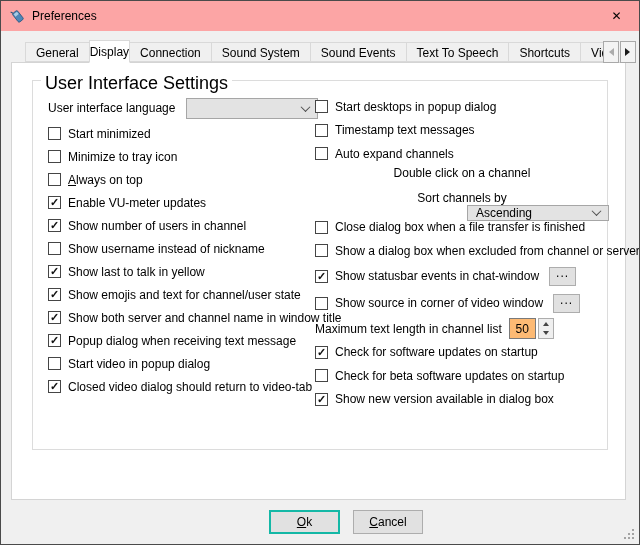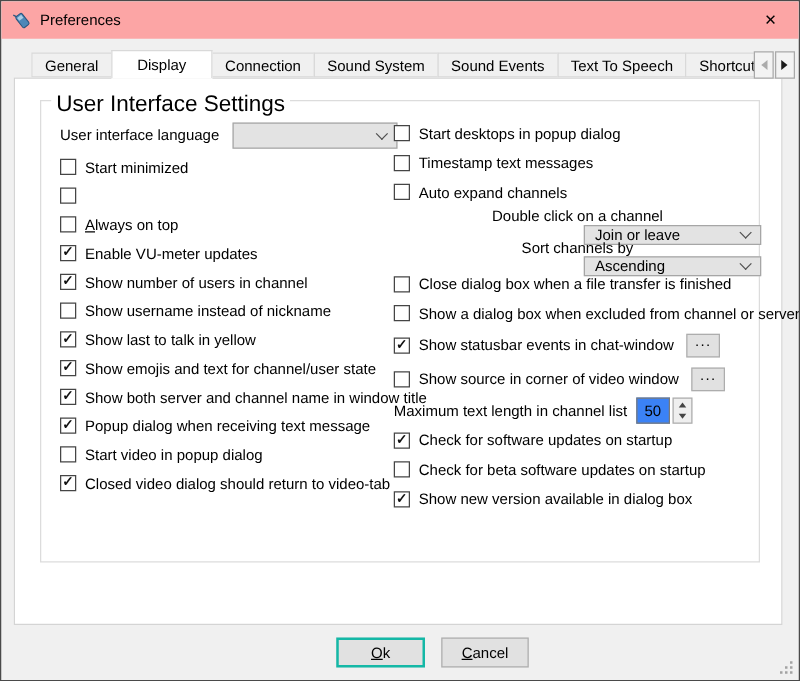--- a/index.html
+++ b/index.html
@@ -12,21 +12,21 @@
   }
   
   .titlebar{height:30px;background:#fca5a5;display:flex;align-items:center;}
   .app-icon{margin:0 6px 0 9px;display:flex;}
   .title{font-size:12px;}
   .close-btn{margin-left:auto;width:45px;height:30px;display:flex;align-items:center;justify-content:center;font-size:12px;color:#000;}
   
   .tabbar{position:absolute;top:37px;left:24px;width:590px;height:25px;display:flex;align-items:flex-end;overflow:hidden;}
   .tab{height:20px;line-height:20px;padding:0 10px;background:#f0f0f0;border:1px solid #d9d9d9;margin-bottom:1px;white-space:nowrap;}
   .tab + .tab{margin-left:-1px;}
-  .tab.active{height:23px;line-height:23px;background:#fff;border-bottom:1px solid #fff;margin-bottom:0;position:relative;z-index:3;padding:0 20px;}
+  .tab.active{height:23px;line-height:23px;background:#fff;border-bottom:1px solid #fff;margin-bottom:0;position:relative;z-index:3;padding:0 0;}
   .tabscroll{position:absolute;top:40px;right:3px;display:flex;z-index:4;}
   .tsbtn{width:16px;height:22px;background:#f3f3f3;border:1px solid #a9a9a9;display:flex;align-items:center;justify-content:center;margin-left:1px;}
   .arr-left{width:0;height:0;border:4px solid transparent;border-right:5px solid #ababab;margin-left:-3px;}
   .arr-right{width:0;height:0;border:4px solid transparent;border-left:5px solid #1a1a1a;margin-right:-3px;}
   
   .pane{position:absolute;top:61px;left:10px;width:615px;height:438px;background:#fff;border:1px solid #d4d4d4;z-index:1;}
   .groupbox{position:absolute;left:20px;top:17px;width:576px;height:370px;border:1px solid #dcdcdc;}
   .legend{position:absolute;top:-8px;left:8px;background:#fff;padding:0 4px;font-size:18px;}
   .col-left{position:absolute;left:15px;top:16px;width:270px;}
   .col-right{position:absolute;left:282px;top:14px;width:294px;}
@@ -41,21 +41,21 @@
       display:flex;align-items:center;justify-content:center;font-size:11px;line-height:1;color:#111;font-weight:bold;}
   .lbl{white-space:nowrap;}
   .flbl{white-space:nowrap;}
   .combo{height:21px;border:1px solid #a6a6a6;background:#e3e3e3;display:flex;align-items:center;padding:0 8px;margin-left:auto;}
   .col-left .combo{width:132px;}
   .col-right .combo{width:142px;}
   .combo-val{font-size:12px;white-space:nowrap;}
   .chev{width:7px;height:7px;border-right:1.5px solid #4f4f4f;border-bottom:1.5px solid #4f4f4f;transform:rotate(45deg) translate(-1px,-1px);margin-left:auto;}
   .mini-btn{margin-left:10px;width:27px;height:19px;background:#e1e1e1;border:1px solid #adadad;display:flex;align-items:flex-start;justify-content:center;font-size:12px;line-height:10px;letter-spacing:1px;}
   .spin{display:inline-flex;align-items:center;margin-left:7px;height:22px;}
-  .spin-field{width:27px;height:21px;border:1px solid #7a7a7a;background:#3b82f6;display:flex;align-items:center;justify-content:center;font-size:12px;}
+  .spin-field{width:27px;height:21px;border:1px solid #7a7a7a;background:#fdba74;display:flex;align-items:center;justify-content:center;font-size:12px;}
   .spin-btns{width:16px;height:21px;margin-left:2px;border:1px solid #adadad;background:#efefef;display:flex;flex-direction:column;}
   .spin-up,.spin-down{flex:1;display:flex;align-items:center;justify-content:center;}
   .tri-up{width:0;height:0;border:3px solid transparent;border-bottom:4px solid #444;margin-top:-3px;}
   .tri-down{width:0;height:0;border:3px solid transparent;border-top:4px solid #444;margin-bottom:-3px;}
   
   .btn{position:absolute;height:24px;background:#e1e1e1;border:1px solid #adadad;display:flex;align-items:center;justify-content:center;font-size:12px;}
   .btn.default{border:2px solid #14b8a6;}
   .btn-ok{left:268px;top:509px;width:71px;}
   .btn-cancel{left:352px;top:509px;width:70px;}
   .mn{text-decoration:underline;}
@@ -113,20 +113,21 @@
               <span class="combo-val"></span>
               <span class="chev"></span>
             </div>
           </div>
           <div class="row check-row">
             <span class="cb"></span>
             <span class="lbl">Start minimized</span>
           </div>
           <div class="row check-row">
             <span class="cb"></span>
+            <span class="lbl">Minimize to tray icon</span>
           </div>
           <div class="row check-row">
             <span class="cb"></span>
             <span class="lbl"><u>A</u>lways on top</span>
           </div>
           <div class="row check-row">
             <span class="cb checked">✓</span>
             <span class="lbl">Enable VU-meter updates</span>
           </div>
           <div class="row check-row">
@@ -170,24 +171,20 @@
           <div class="row check-row">
             <span class="cb"></span>
             <span class="lbl">Timestamp text messages</span>
           </div>
           <div class="row check-row">
             <span class="cb"></span>
             <span class="lbl">Auto expand channels</span>
           </div>
           <div class="row combo-row">
             <span class="flbl">Double click on a channel</span>
-            <div class="combo">
-              <span class="combo-val">Join or leave</span>
-              <span class="chev"></span>
-            </div>
           </div>
           <div class="row combo-row">
             <span class="flbl">Sort channels by</span>
             <div class="combo">
               <span class="combo-val">Ascending</span>
               <span class="chev"></span>
             </div>
           </div>
           <div class="row check-row">
             <span class="cb"></span>

